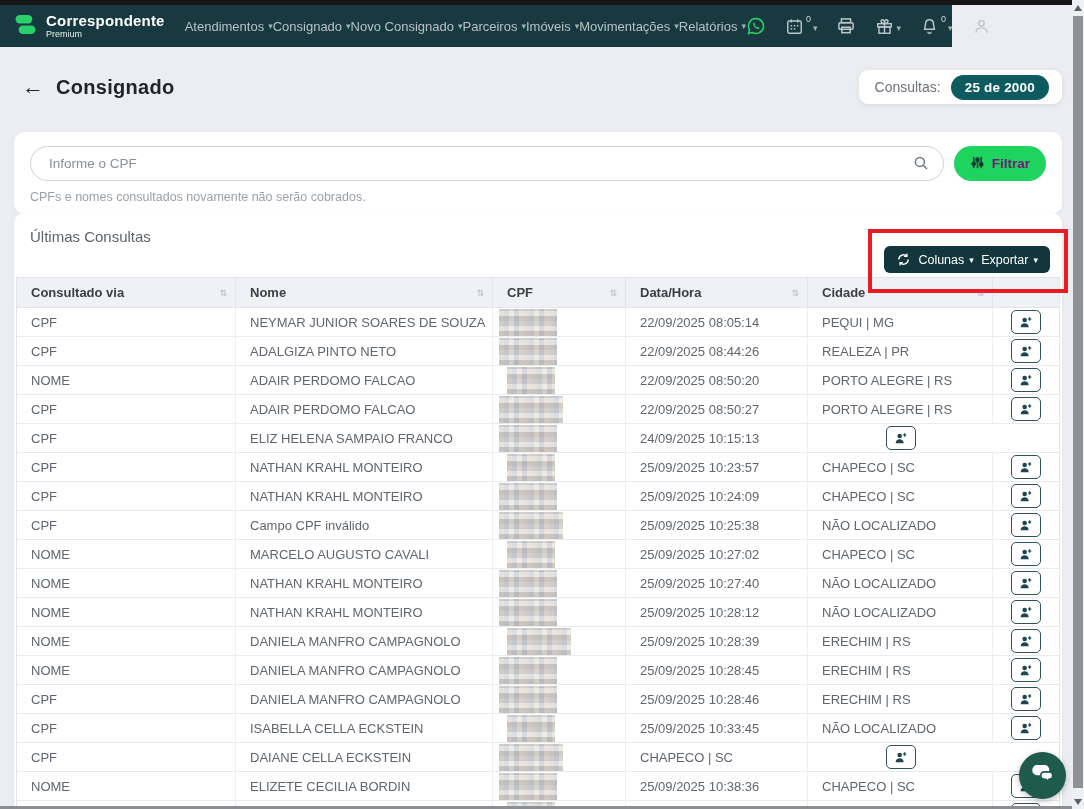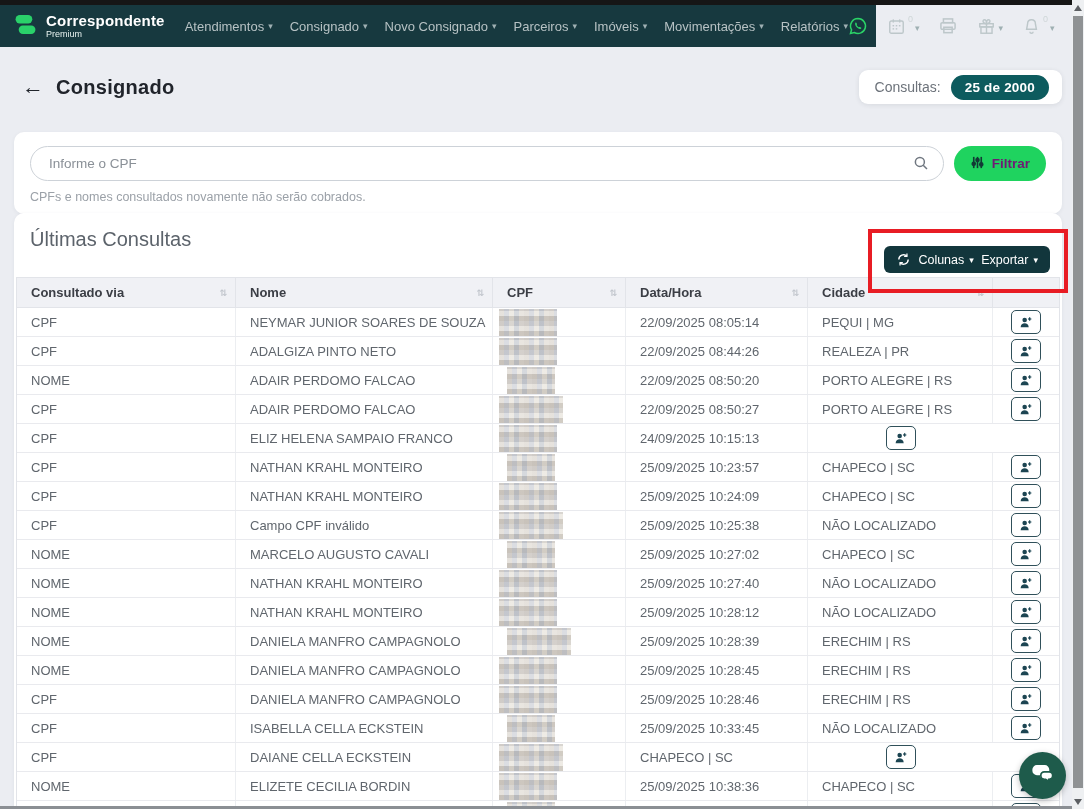--- a/index.html
+++ b/index.html
@@ -7,27 +7,27 @@
     --accent-green:#1fd35f; --whatsapp-green:#2bd367; --logo-green:#2ad16a;
     --annotation-red:#e81c24; --page-bg:#ebedf2; --chat-green:#1e5b4b;
   }
   *{margin:0;padding:0;box-sizing:border-box;}
   html,body{width:1084px;height:809px;overflow:hidden;}
   body{font-family:"Liberation Sans","DejaVu Sans",sans-serif;background:var(--page-bg);}
   .screen{position:relative;width:1084px;height:809px;background:var(--page-bg);overflow:hidden;}
 
   
   .top-strip{position:absolute;left:0;top:0;width:1072px;height:5px;background:#161616;}
-  .navbar{position:absolute;left:0;top:5px;width:876px;height:42px;background:var(--navbar-teal);
+  .navbar{position:absolute;left:0;top:5px;width:952px;height:42px;background:var(--navbar-teal);
     display:flex;align-items:center;padding:0 26px 0 14px;}
   .brand{display:flex;align-items:center;gap:9px;flex:0 0 auto;}
   .brand-text{display:flex;flex-direction:column;line-height:1;}
   .brand-name{color:#fff;font-weight:bold;font-size:15px;letter-spacing:.2px;}
   .brand-sub{color:#e8f2f0;font-size:9px;margin-top:2px;}
-  .menu{display:flex;align-items:center;gap:17px;margin-left:20px;white-space:nowrap;}
+  .menu{display:flex;align-items:center;margin-left:20px;white-space:nowrap;}
   .menu-item{color:#b7c2c4;font-size:13px;cursor:pointer;display:flex;align-items:center;gap:4px;}
   .caret{font-size:9px;color:#9fb0b3;font-style:normal;}
   .nav-icons{margin-left:auto;display:flex;align-items:center;gap:19px;}
   .nicon{position:relative;display:flex;align-items:flex-start;gap:2px;cursor:pointer;}
   .nicon svg{display:block;}
   .nicon sup{font-size:9px;color:#cfd6d8;line-height:1;margin-top:-2px;}
   .nicon .caret{margin-top:6px;}
 
   
   .page-head{position:absolute;left:22px;top:66px;width:1040px;height:42px;display:flex;align-items:center;justify-content:space-between;}
@@ -49,21 +49,21 @@
     padding:0 40px 0 18px;font-size:13.5px;color:#444;outline:none;font-family:inherit;background:#fff;}
   .search-input-wrap input::placeholder{color:#8a9097;}
   .search-glass{position:absolute;right:14px;top:8px;cursor:pointer;}
   .filtrar{height:35px;border:none;border-radius:18px;background:var(--accent-green);color:#701a75;
     font-weight:bold;font-size:13.5px;display:flex;align-items:center;gap:7px;padding:0 16px;cursor:pointer;font-family:inherit;}
   .helper{margin-top:9px;font-size:12.5px;color:#9ba1a8;}
 
   
   .table-card{position:absolute;left:14px;top:213px;width:1048px;height:596px;background:#fff;
     border-radius:10px 10px 0 0;box-shadow:0 1px 4px rgba(40,50,60,.06);}
-  .table-title{position:absolute;left:16px;top:15px;font-size:20px;color:#5c636b;}
+  .table-title{position:absolute;left:16px;top:15px;font-size:15px;color:#5c636b;}
   .btn-group{position:absolute;left:870px;top:33px;width:166px;height:27px;background:var(--button-teal);
     border-radius:6px;display:flex;justify-content:space-between;padding:0 10px;}
   .tbtn{background:transparent;border:none;color:#fff;font-size:12.5px;cursor:pointer;display:flex;
     align-items:center;gap:5px;font-family:inherit;padding:0 2px;}
   .annotation-rect{position:absolute;left:854px;top:16px;width:200px;height:64px;border:4px solid var(--annotation-red);
     pointer-events:none;z-index:5;}
 
   .table{position:absolute;left:2px;top:64px;width:1044px;border:1px solid #e2e4e9;border-bottom:none;}
   .thead,.trow{display:grid;grid-template-columns:219px 257px 133px 182px 185px 66px;}
   .thead{background:#f0f1f5;height:29px;}

